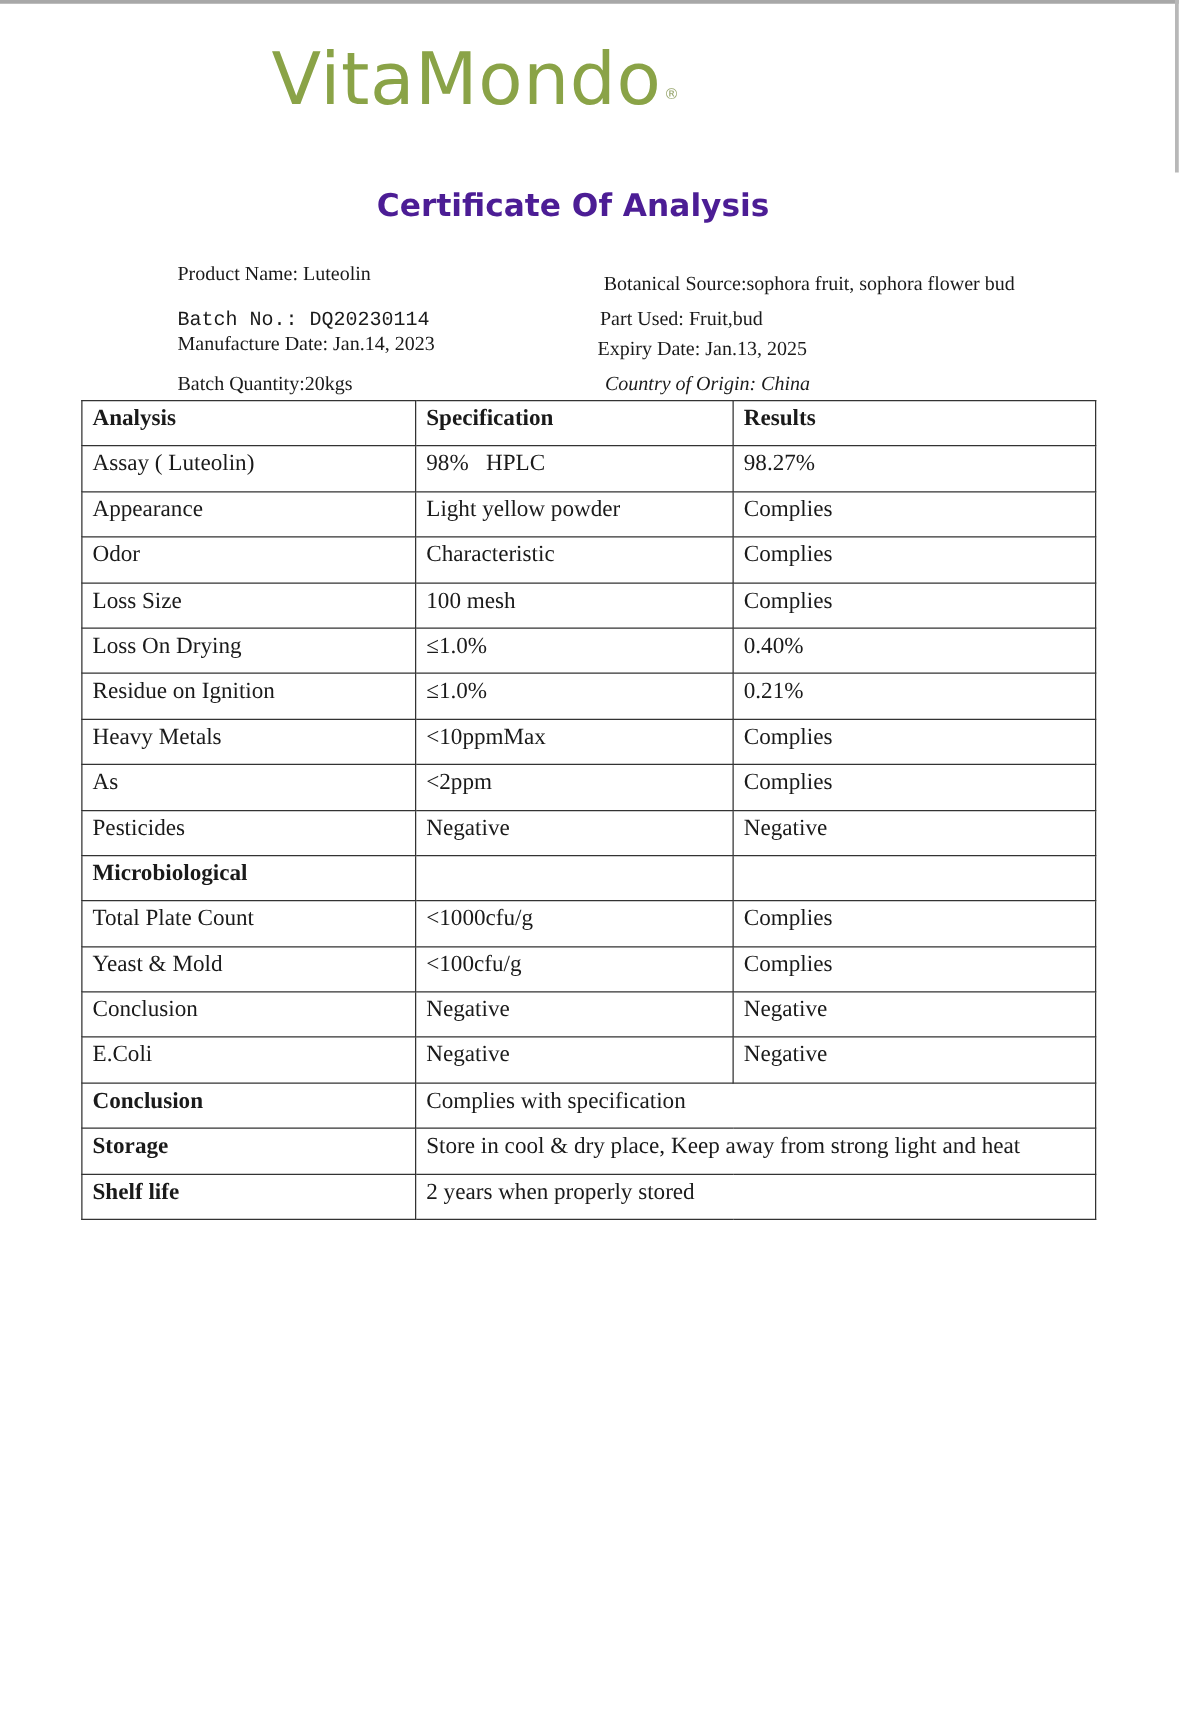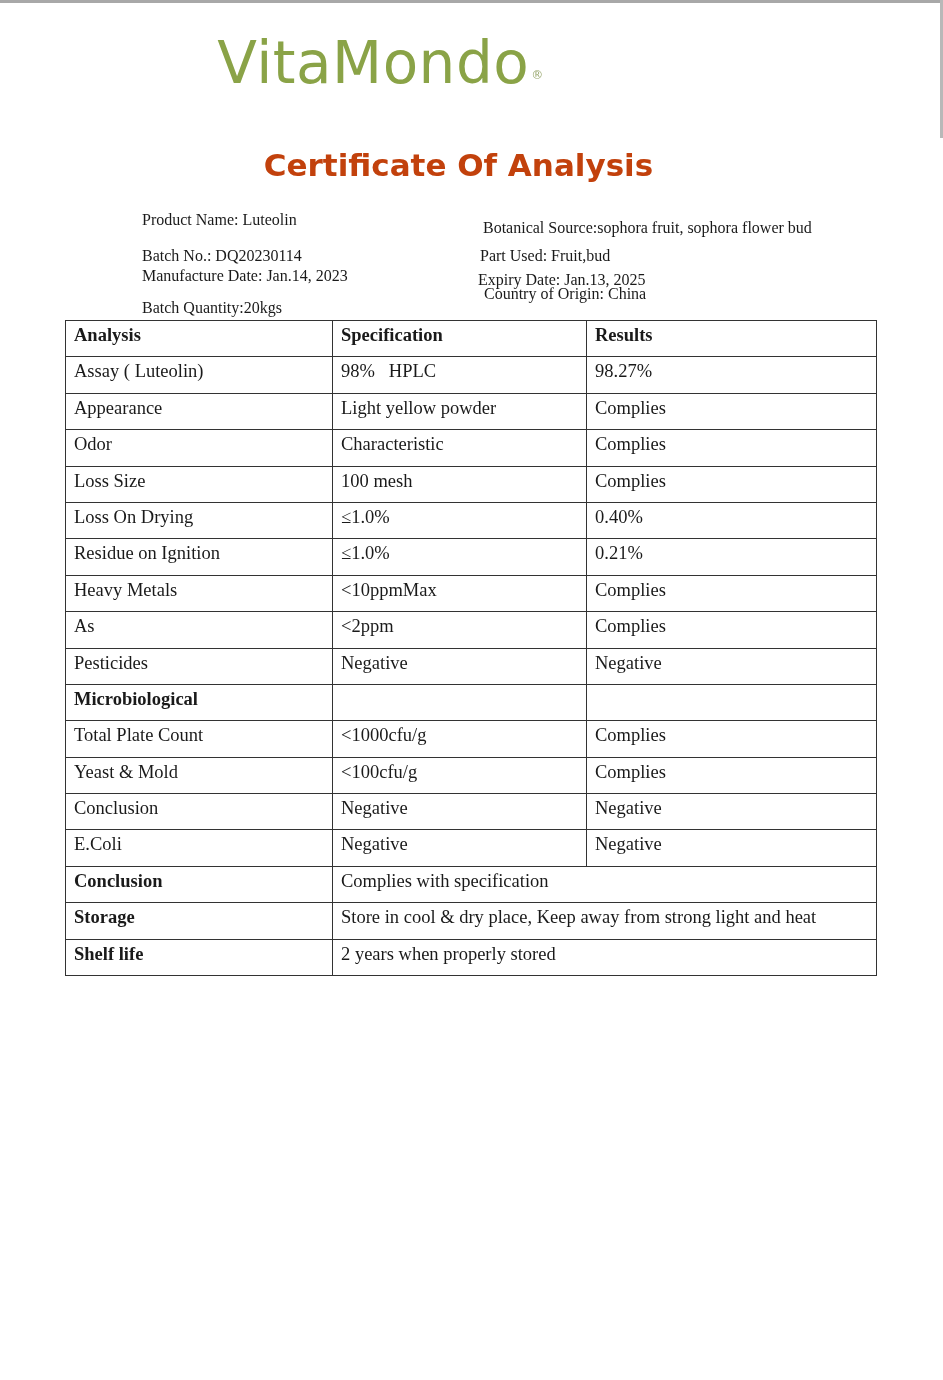--- a/index.html
+++ b/index.html
@@ -11,21 +11,21 @@
   .right-rule { position: absolute; left: 940px; top: 0; width: 3px; height: 138px; background: #b8b8b8; }
   .logo {
     position: absolute; left: 0; width: 761px; top: 28px; text-align: center;
     font-family: "DejaVu Sans", "Liberation Sans", sans-serif; font-size: 58px;
     color: #8aa347; letter-spacing: 0.5px; line-height: 70px;
   }
   .logo .reg { font-size: 12px; vertical-align: top; position: relative; top: 12px; margin-left: 2px; color: #9aa870; }
   .title {
     position: absolute; left: 0; width: 917px; top: 147px; text-align: center;
     font-family: "DejaVu Sans", "Liberation Sans", sans-serif; font-weight: bold;
-    font-size: 31px; color: #c2410c; line-height: 36px;
+    font-size: 25px; color: #4c1d95; line-height: 36px;
   }
   .meta { position: absolute; font-size: 16px; line-height: 20px; white-space: nowrap; }
   table.coa {
     position: absolute; left: 65px; top: 320px; width: 811px;
     border-collapse: collapse; table-layout: fixed; font-size: 18.5px; border-radius: 11px;
   }
   table.coa td {
     border: 1px solid #333; height: 35.4px; padding: 0 8px; vertical-align: top;
     line-height: 28px; white-space: nowrap; overflow: hidden;
   }
@@ -36,28 +36,28 @@
 <body>
 
 <div class="top-rule"></div>
 <div class="right-rule"></div>
 
 <div class="logo"><span>VitaMondo</span><span class="reg">®</span></div>
 
 <div class="title">Certificate Of Analysis</div>
 
 <div class="meta" style="left:142px; top:210px;">Product Name: Luteolin</div>
-<div class="meta" style="left:142px; top:246px;">Batch No.: DQ20230114</div>
+<div class="meta" style="left:142px; top:246px;font-family:Liberation Mono, monospace;">Batch No.: DQ20230114</div>
 <div class="meta" style="left:142px; top:266px;">Manufacture Date: Jan.14, 2023</div>
 <div class="meta" style="left:142px; top:298px;text-align:center;">Batch Quantity:20kgs</div>
 
 <div class="meta" style="left:483px; top:218px;">Botanical Source:sophora fruit, sophora flower bud</div>
 <div class="meta" style="left:480px; top:246px;">Part Used: Fruit,bud</div>
 <div class="meta" style="left:478px; top:270px;">Expiry Date: Jan.13, 2025</div>
-<div class="meta" style="left:484px; top:284px;">Country of Origin: China</div>
+<div class="meta" style="left:484px; top:298px;font-style:italic;">Country of Origin: China</div>
 
 <table class="coa">
   <colgroup>
       <col class="c1">
       <col class="c2">
       <col class="c3">
     </colgroup>
   <tbody>
       <tr>
     <td class="b">Analysis</td>

